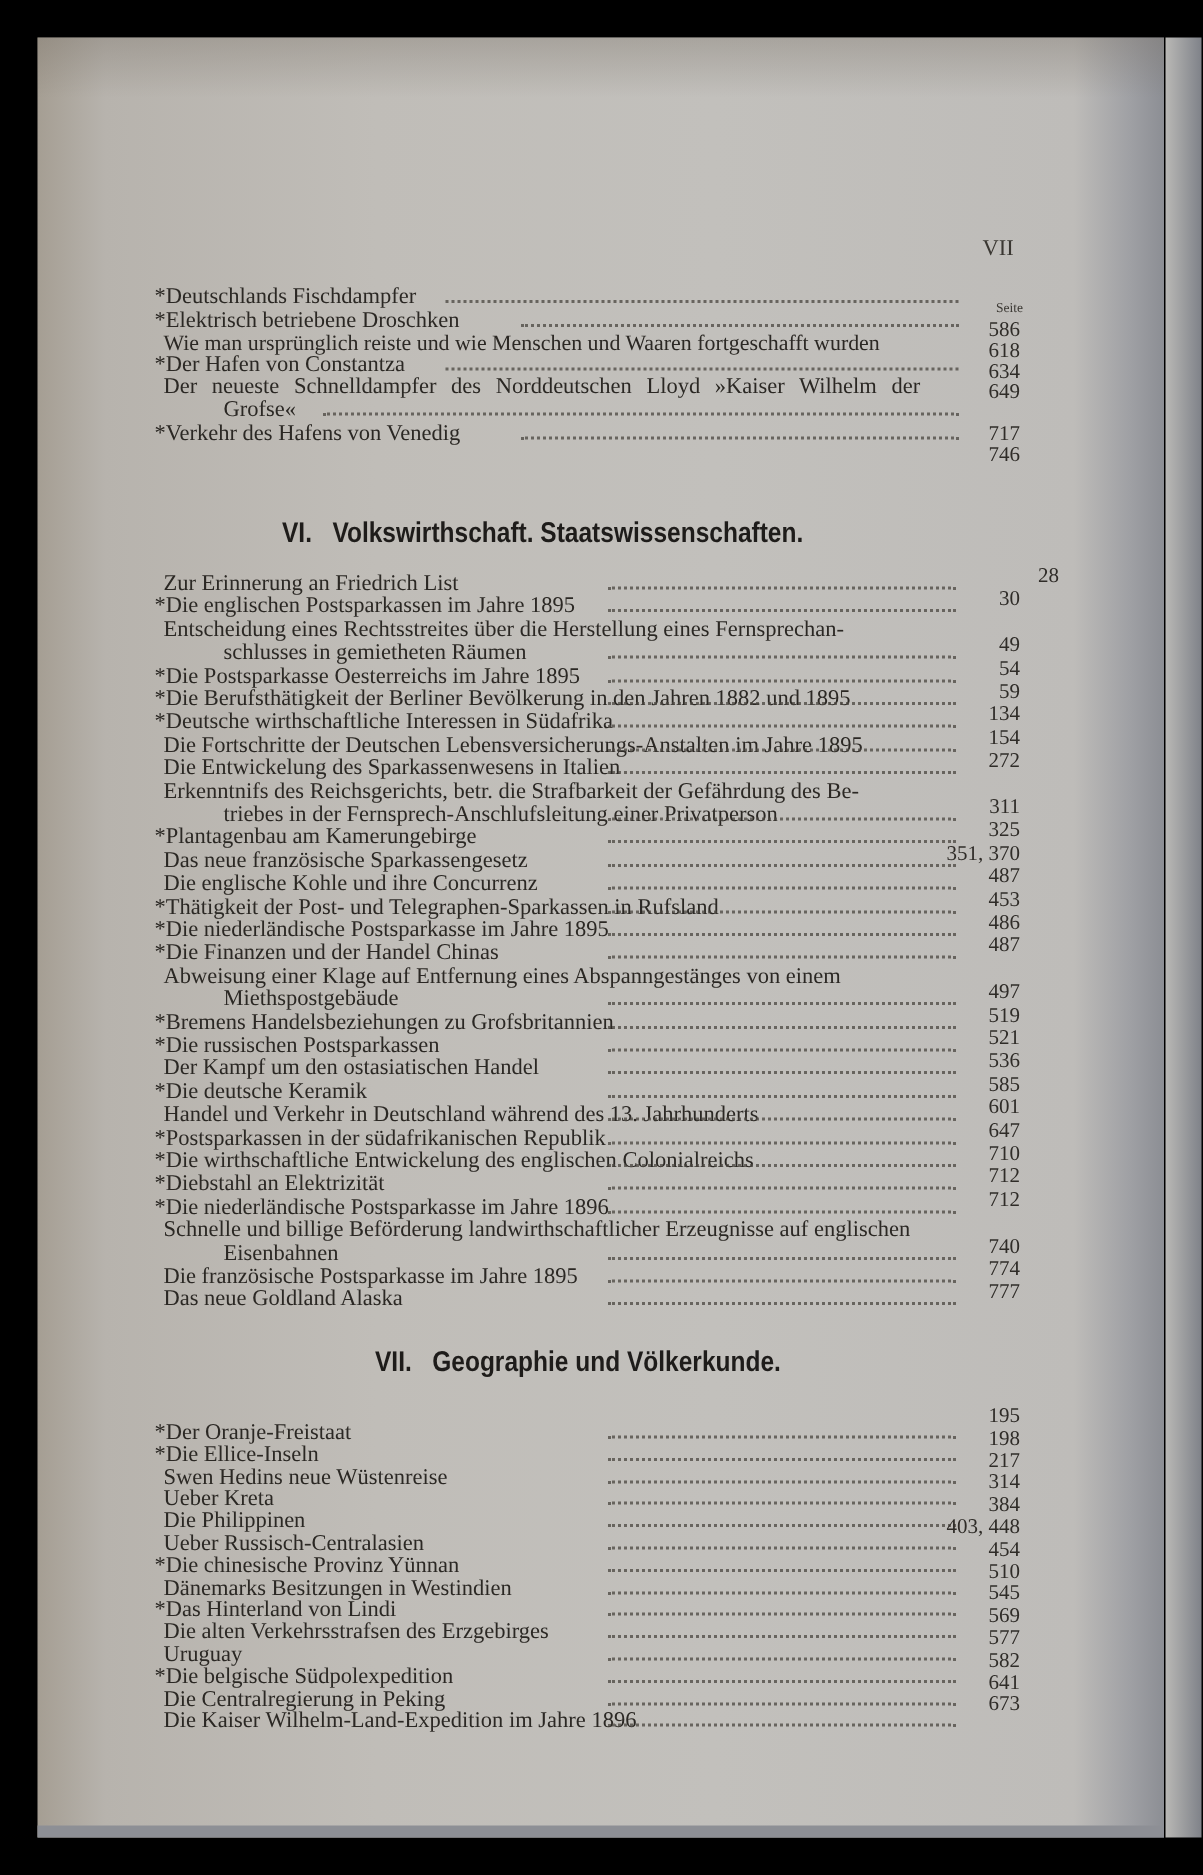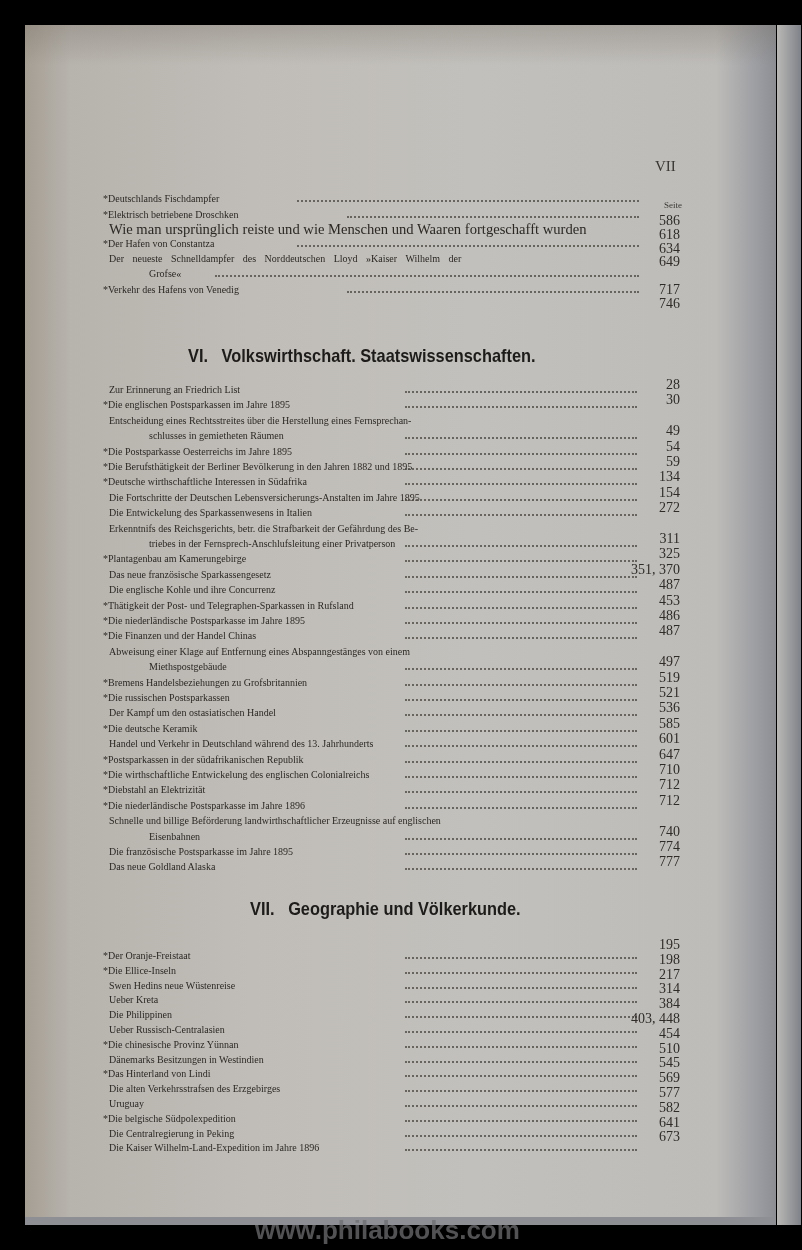--- a/index.html
+++ b/index.html
@@ -7,21 +7,21 @@
   .page {
     position:absolute; left:25px; top:25px; width:751px; height:1200px;
     background: linear-gradient(90deg, #a59e93 0%, #b7b3ad 6%, #c0bdb8 30%, #c2c0bc 60%, #bebcb9 92%, #9fa0a4 97%, #8c8e94 100%);
   }
   .page::before {
     content:""; position:absolute; left:0; top:0; right:0; height:40px;
     background: linear-gradient(180deg, rgba(120,112,102,0.35), rgba(0,0,0,0));
   }
   .shadow-right { position:absolute; left:752px; top:0; width:24px; height:1200px; background:linear-gradient(90deg,#b9b8b5,#7f8289); }
   .bottom-edge { position:absolute; left:0; top:1192px; width:751px; height:8px; background:#8d8f95; }
-  .t { position:absolute; font-family:"Liberation Serif","DejaVu Serif",serif; font-size:10px; color:#2b2824; white-space:nowrap; line-height:15px; }
+  .t { position:absolute; font-family:"Liberation Serif","DejaVu Serif",serif; font-size:15px; color:#2b2824; white-space:nowrap; line-height:15px; }
   .num { position:absolute; font-family:"Liberation Serif","DejaVu Serif",serif; font-size:14px; color:#2f2c28; width:40px; text-align:right; line-height:14px; }
   .dots { position:absolute; height:4px; border-bottom:2px dotted #4a4640; opacity:0.75; }
   .head { position:absolute; font-family:"Liberation Sans","DejaVu Sans",sans-serif; font-weight:bold; color:#1e1c1a; font-size:19px; white-space:nowrap; transform:scaleX(0.86); transform-origin:left top; }
   .folio { position:absolute; font-family:"Liberation Serif",serif; font-size:15px; color:#3a3732; }
   .seite { position:absolute; font-family:"Liberation Serif",serif; font-size:9px; color:#3a3732; }
   .wm { position:absolute; left:230px; top:1190px; font-family:"Liberation Sans",sans-serif; font-weight:bold; font-size:26px; color:rgba(110,110,112,0.75); letter-spacing:0px; }
 </style>
 </head>
 <body>
 
@@ -54,21 +54,21 @@
   </div>
 
   <div class="head" style="left:163px; top:320px;">
     <span>VI.</span>&nbsp;&nbsp;
     <span>Volkswirthschaft.  Staatswissenschaften.</span>
   </div>
 
   <div id="sec6">
       <div class="t" style="left: 84px; top: 357px;">Zur Erinnerung an Friedrich List</div>
       <div class="dots" style="left: 380px; width: 232px; top: 362px;"></div>
-      <div class="num" style="left: 615px; width: 40px; top: 353px;">28</div>
+      <div class="num" style="left: 641px; width: 40px; top: 353px;">28</div>
       <div class="t" style="left: 78px; top: 372.4px;">*Die englischen Postsparkassen im Jahre 1895</div>
       <div class="dots" style="left: 380px; width: 232px; top: 377.4px;"></div>
       <div class="num" style="left: 615px; width: 40px; top: 368.4px;">30</div>
       <div class="t" style="left: 84px; top: 387.8px;">Entscheidung eines Rechtsstreites über die Herstellung eines Fernsprechan-</div>
       <div class="t" style="left: 124px; top: 403.2px;">schlusses in gemietheten Räumen</div>
       <div class="dots" style="left: 380px; width: 232px; top: 408.2px;"></div>
       <div class="num" style="left: 615px; width: 40px; top: 399.2px;">49</div>
       <div class="t" style="left: 78px; top: 418.6px;">*Die Postsparkasse Oesterreichs im Jahre 1895</div>
       <div class="dots" style="left: 380px; width: 232px; top: 423.6px;"></div>
       <div class="num" style="left: 615px; width: 40px; top: 414.6px;">54</div>
@@ -192,14 +192,13 @@
       <div class="dots" style="left: 380px; width: 232px; top: 1090.8px;"></div>
       <div class="num" style="left: 615px; width: 40px; top: 1075.8px;">582</div>
       <div class="t" style="left: 84px; top: 1100.6px;">Die Centralregierung in Peking</div>
       <div class="dots" style="left: 380px; width: 232px; top: 1105.6px;"></div>
       <div class="num" style="left: 615px; width: 40px; top: 1090.6px;">641</div>
       <div class="t" style="left: 84px; top: 1115.4px;">Die Kaiser Wilhelm-Land-Expedition im Jahre 1896</div>
       <div class="dots" style="left: 380px; width: 232px; top: 1120.4px;"></div>
       <div class="num" style="left: 615px; width: 40px; top: 1105.4px;">673</div>
     </div>
 
-  <div class="wm">www.philabooks.com</div>
 </div>
 
 </body></html>

